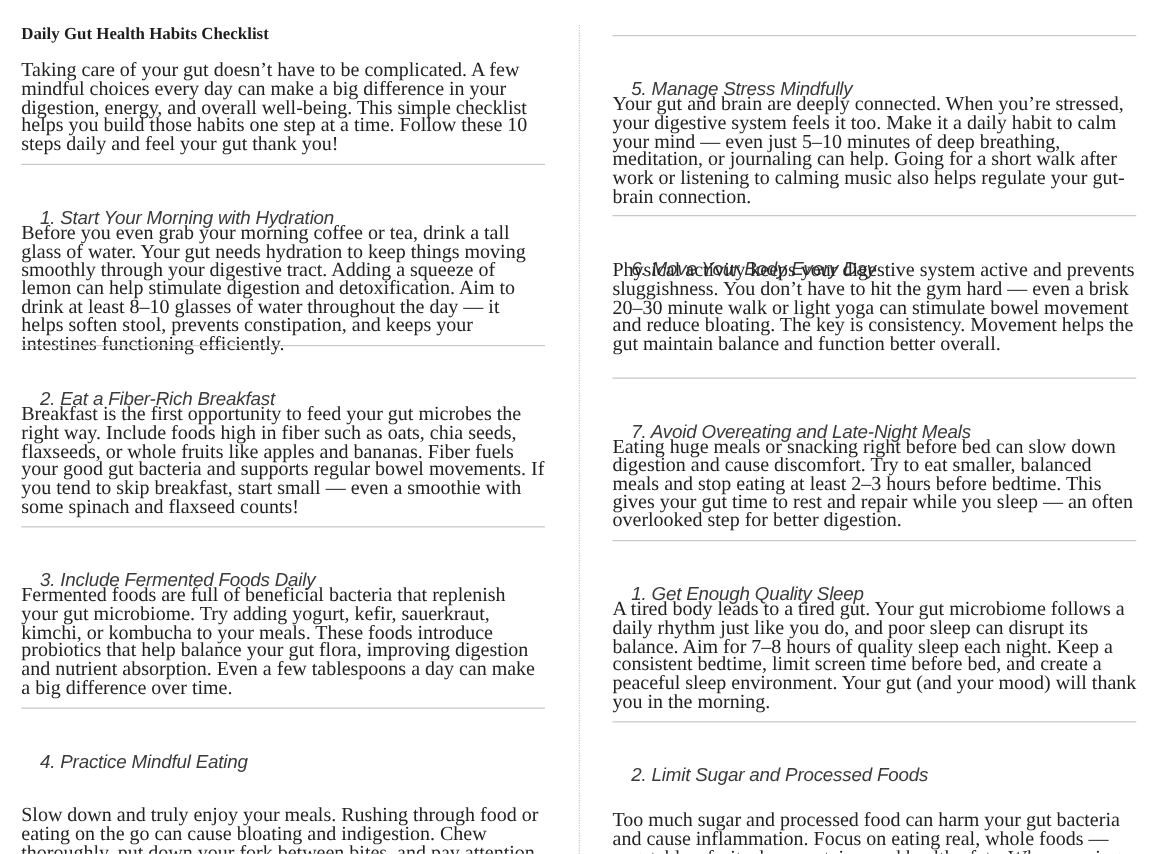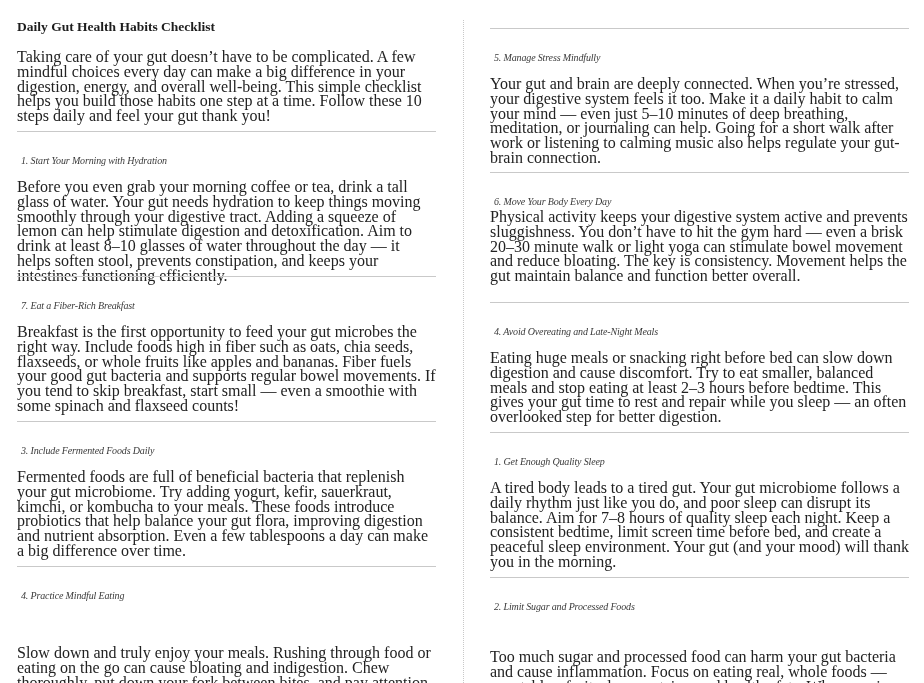--- a/index.html
+++ b/index.html
@@ -65,44 +65,44 @@
     .rule {
       position: absolute;
       left: 0;
       width: 419px;
       height: 0;
       border-top: 1px solid #c9c9c9;
     }
     .heading {
       position: absolute;
       left: 0;
-      font-family: Liberation Serif, serif;
+      font-family: Liberation Sans, sans-serif;
       font-style: italic;
-      font-size: 10px;
+      font-size: 15px;
       letter-spacing: -0.15px;
       color: #3a3a3a;
       white-space: nowrap;
-      margin: 4px;
+      margin: 15px;
     }
   </style>
 </head>
 <body>
 
 <div class="page">
 
   <div class="col col-left">
     <h1 class="title">Daily Gut Health Habits Checklist</h1>
     <p class="para" style="top:50px;">Taking care of your gut doesn’t have to be complicated. A few mindful choices every day can make a big difference in your digestion, energy, and overall well-being. This simple checklist helps you build those habits one step at a time. Follow these 10 steps daily and feel your gut thank you!</p>
 
     <div class="rule" style="top:131px;"></div>
     <div class="heading" style="top:151px;">1. Start Your Morning with Hydration</div>
     <p class="para" style="top:180px;">Before you even grab your morning coffee or tea, drink a tall glass of water. Your gut needs hydration to keep things moving smoothly through your digestive tract. Adding a squeeze of lemon can help stimulate digestion and detoxification. Aim to drink at least 8–10 glasses of water throughout the day — it helps soften stool, prevents constipation, and keeps your intestines functioning efficiently.</p>
 
     <div class="rule" style="top:276px;"></div>
-    <div class="heading" style="top:296px;">7. Eat a Fiber-Rich Breakfast</div>
+    <div class="heading" style="top:296px;">2. Eat a Fiber-Rich Breakfast</div>
     <p class="para" style="top:325px;">Breakfast is the first opportunity to feed your gut microbes the right way. Include foods high in fiber such as oats, chia seeds, flaxseeds, or whole fruits like apples and bananas. Fiber fuels your good gut bacteria and supports regular bowel movements. If you tend to skip breakfast, start small — even a smoothie with some spinach and flaxseed counts!</p>
 
     <div class="rule" style="top:421px;"></div>
     <div class="heading" style="top:441px;">3. Include Fermented Foods Daily</div>
     <p class="para" style="top:470px;">Fermented foods are full of beneficial bacteria that replenish your gut microbiome. Try adding yogurt, kefir, sauerkraut, kimchi, or kombucha to your meals. These foods introduce probiotics that help balance your gut flora, improving digestion and nutrient absorption. Even a few tablespoons a day can make a big difference over time.</p>
 
     <div class="rule" style="top:566px;"></div>
     <div class="heading" style="top:586px;">4. Practice Mindful Eating</div>
     <p class="para" style="top:615px;margin-top:31px;">Slow down and truly enjoy your meals. Rushing through food or eating on the go can cause bloating and indigestion. Chew thoroughly, put down your fork between bites, and pay attention to flavors and textures. This not only aids digestion but also helps your brain register fullness, preventing overeating.</p>
   </div>
@@ -112,21 +112,21 @@
   <div class="col col-right">
     <div class="rule" style="top:28px;"></div>
     <div class="heading" style="top:48px;">5. Manage Stress Mindfully</div>
     <p class="para" style="top:77px;">Your gut and brain are deeply connected. When you’re stressed, your digestive system feels it too. Make it a daily habit to calm your mind — even just 5–10 minutes of deep breathing, meditation, or journaling can help. Going for a short walk after work or listening to calming music also helps regulate your gut-brain connection.</p>
 
     <div class="rule" style="top:172px;"></div>
     <div class="heading" style="top:192px;">6. Move Your Body Every Day</div>
     <p class="para" style="top:210px;">Physical activity keeps your digestive system active and prevents sluggishness. You don’t have to hit the gym hard — even a brisk 20–30 minute walk or light yoga can stimulate bowel movement and reduce bloating. The key is consistency. Movement helps the gut maintain balance and function better overall.</p>
 
     <div class="rule" style="top:302px;"></div>
-    <div class="heading" style="top:322px;">4. Avoid Overeating and Late-Night Meals</div>
+    <div class="heading" style="top:322px;">7. Avoid Overeating and Late-Night Meals</div>
     <p class="para" style="top:351px;">Eating huge meals or snacking right before bed can slow down digestion and cause discomfort. Try to eat smaller, balanced meals and stop eating at least 2–3 hours before bedtime. This gives your gut time to rest and repair while you sleep — an often overlooked step for better digestion.</p>
 
     <div class="rule" style="top:432px;"></div>
     <div class="heading" style="top:452px;">1. Get Enough Quality Sleep</div>
     <p class="para" style="top:481px;">A tired body leads to a tired gut. Your gut microbiome follows a daily rhythm just like you do, and poor sleep can disrupt its balance. Aim for 7–8 hours of quality sleep each night. Keep a consistent bedtime, limit screen time before bed, and create a peaceful sleep environment. Your gut (and your mood) will thank you in the morning.</p>
 
     <div class="rule" style="top:577px;"></div>
     <div class="heading" style="top:597px;">2. Limit Sugar and Processed Foods</div>
     <p class="para" style="top:650px;">Too much sugar and processed food can harm your gut bacteria and cause inflammation. Focus on eating real, whole foods — vegetables, fruits, lean proteins, and healthy fats. When cravings hit, reach for natural options like dark chocolate,</p>
   </div>

